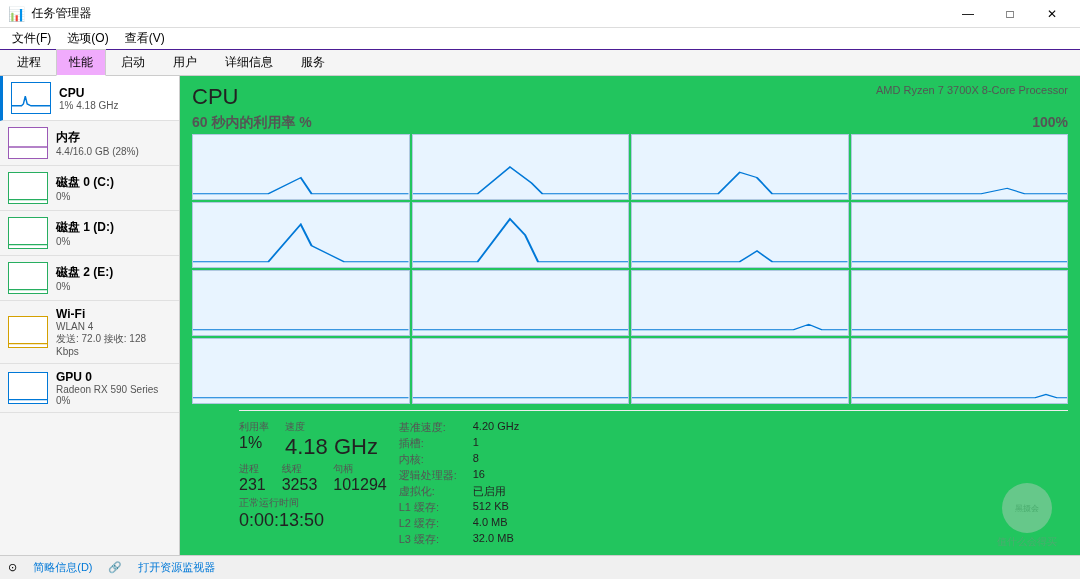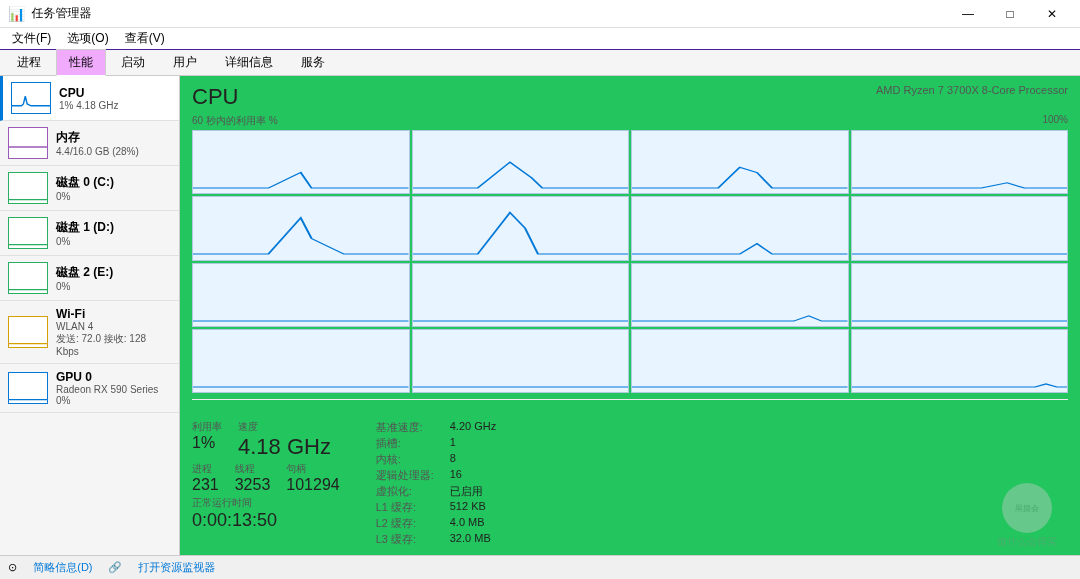--- a/index.html
+++ b/index.html
@@ -136,25 +136,26 @@
       font-weight: 300;
       color: #222;
     }
     .content-subtitle {
       font-size: 11px;
       color: #555;
       text-align: right;
       margin-top: 0;
     }
     .chart-label {
-      font-size: 10px;
+      font-size: 14px;
       color: #555;
       margin-bottom: 2px;
       display: flex;
       justify-content: space-between;
+      font-weight: bold;
     }
 
     
     .cpu-grid {
       display: grid;
       grid-template-columns: repeat(4, 1fr);
       grid-template-rows: repeat(4, 1fr);
       gap: 2px;
       flex: 1;
       margin-bottom: 6px;
@@ -168,24 +169,25 @@
     .cpu-chart-cell svg {
       width: 100%;
       height: 100%;
       position: absolute;
       top: 0; left: 0;
     }
 
     
     .stats-footer {
       display: flex;
-      gap: 36px;
+      gap: 12px;
       font-size: 11px;
-      padding-top: 20px;
+      padding-top: 9px;
       border-top: 1px solid #eee;
+      margin-left: 47px;
     }
     .stats-group { display: flex; flex-direction: column; gap: 2px; }
     .stats-row { display: flex; gap: 16px; }
     .stat-item { display: flex; flex-direction: column; }
     .stat-label { color: #555; font-size: 10px; }
     .stat-value { font-size: 16px; font-weight: 300; color: #222; }
     .stat-value.large { font-size: 22px; font-weight: 300; }
     .stat-value.time { font-size: 18px; font-weight: 300; }
 
     .stats-right {

